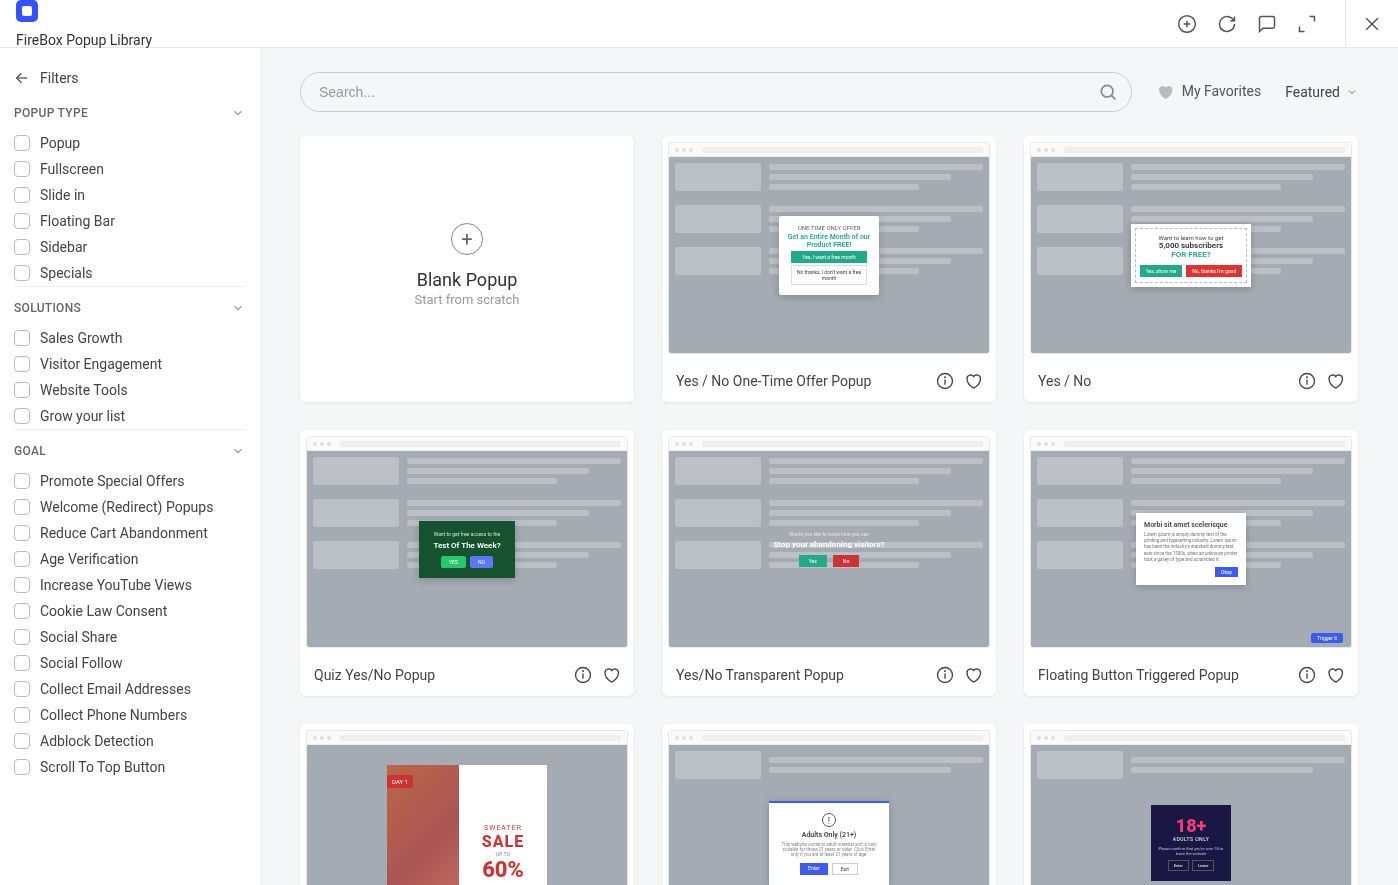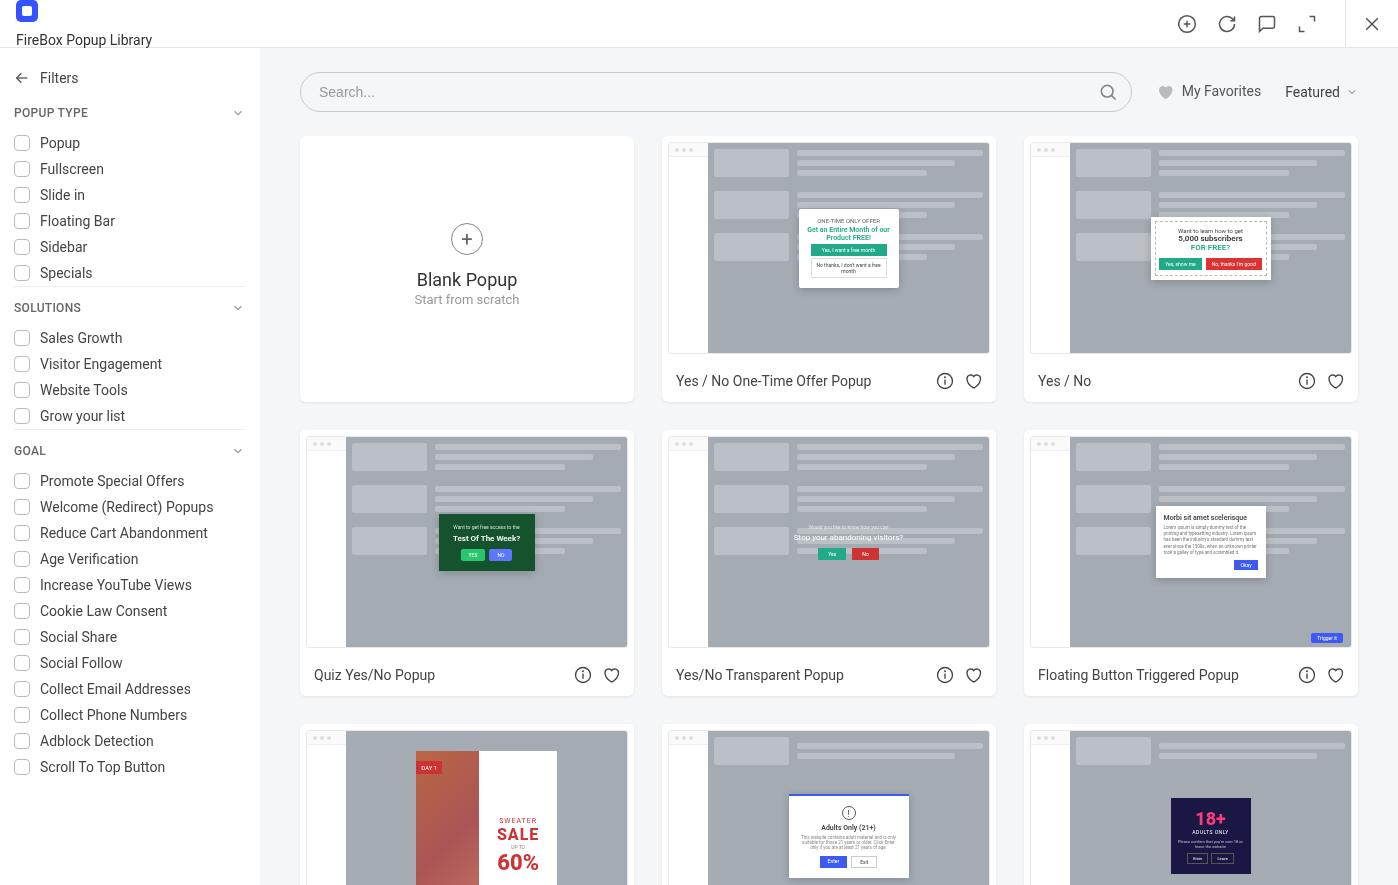--- a/index.html
+++ b/index.html
@@ -39,21 +39,21 @@
 .search-input::placeholder { color: #999; }
 .search-icon { position: absolute; right: 14px; top: 50%; transform: translateY(-50%); width: 20px; height: 20px; stroke: #888; fill: none; stroke-width: 2; }
 .fav-btn { display: flex; align-items: flex-start; gap: 8px; color: #555; font-size: 14px; cursor: pointer; }
 .fav-btn svg { width: 18px; height: 18px; fill: #bbb; }
 .sort-btn { display: flex; align-items: center; gap: 6px; color: #444; font-size: 14px; cursor: pointer; }
 .sort-btn svg { width: 12px; height: 12px; stroke: #666; fill: none; stroke-width: 2; }
 
 .grid { display: grid; grid-template-columns: repeat(3, 1fr); gap: 28px; }
 .card { background: #fff; border-radius: 6px; box-shadow: 0 1px 3px rgba(0,0,0,0.08); overflow: hidden; }
 .preview { height: 224px; background: #fff; position: relative; }
-.preview-browser { position: absolute; inset: 6px; border: 1px solid #e8e8e8; border-radius: 3px; overflow: hidden; display: flex; flex-direction: row; }
+.preview-browser { position: absolute; inset: 6px; border: 1px solid #e8e8e8; border-radius: 3px; overflow: hidden; display: flex; flex-direction: column; }
 .pb-bar { height: 14px; background: #fafafa; border-bottom: 1px solid #eee; display: flex; align-items: center; gap: 3px; padding: 0 6px; }
 .pb-dot { width: 4px; height: 4px; border-radius: 50%; background: #ddd; }
 .pb-url { flex: 1; height: 6px; background: #eee; border-radius: 2px; margin-left: 6px; }
 .pb-body { flex: 1; background: #a4abb3; display: flex; align-items: center; justify-content: center; position: relative; }
 .skel { position: absolute; inset: 0; display: flex; flex-direction: column; padding: 6px; gap: 14px;}
 .skel-row { display: flex; gap: 8px; }
 .skel-block { background: rgba(255,255,255,0.25); border-radius: 2px; height: 28px; }
 .skel-lines { flex:1; display:flex; flex-direction:column; gap:4px; justify-content:center; }
 .skel-line { background: rgba(255,255,255,0.25); height: 6px; border-radius: 2px; }
 
@@ -75,21 +75,21 @@
 .quiz-box { background:#14532d; color:#fff; width:96px; padding:10px; text-align:center; font-size:6px; position:relative; z-index:2; box-shadow:0 2px 8px rgba(0,0,0,0.2);}
 .quiz-box .q1 { font-size:5px; opacity:0.8;}
 .quiz-box .q2 { font-size:8px; font-weight:600; margin:4px 0 6px;}
 .quiz-btns { display:flex; gap:4px; justify-content:center;}
 .quiz-btns span { padding:3px 8px; font-size:5px; border-radius:2px;}
 .quiz-btns .y { background:#28c76f;}
 .quiz-btns .n { background:#5c78ff;}
 
 .trans-box { text-align:center; color:#fff; font-size:7px; position:relative; z-index:2; width:140px;}
 .trans-box .t0 { font-size:5px; opacity:0.7;}
-.trans-box .t1 { font-size:8px; font-weight:400; margin:3px 0 6px;}
+.trans-box .t1 { font-size:8px; font-weight:700; margin:3px 0 6px;}
 .trans-btns { display:flex; gap:6px; justify-content:center;}
 .trans-btns span { padding:3px 10px; font-size:5px;}
 .trans-btns .y { background:#2a8;}
 .trans-btns .n { background:#c33;}
 
 .float-box { background:#fff; width:110px; padding:8px; font-size:5px; color:#444; position:relative; z-index:2; box-shadow:0 2px 8px rgba(0,0,0,0.2); text-align:left;}
 .float-box .h { font-size:7px; font-weight:600; margin-bottom:3px;}
 .float-box .b { font-size:4.5px; line-height:1.4; color:#777;}
 .float-box .btn { background:#3d5af1; color:#fff; padding:2px 6px; font-size:5px; float:right; margin-top:4px;}
 .float-trigger { position:absolute; bottom:4px; right:8px; background:#3d5af1; color:#fff; font-size:5px; padding:2px 6px; border-radius:2px; z-index:2;}

